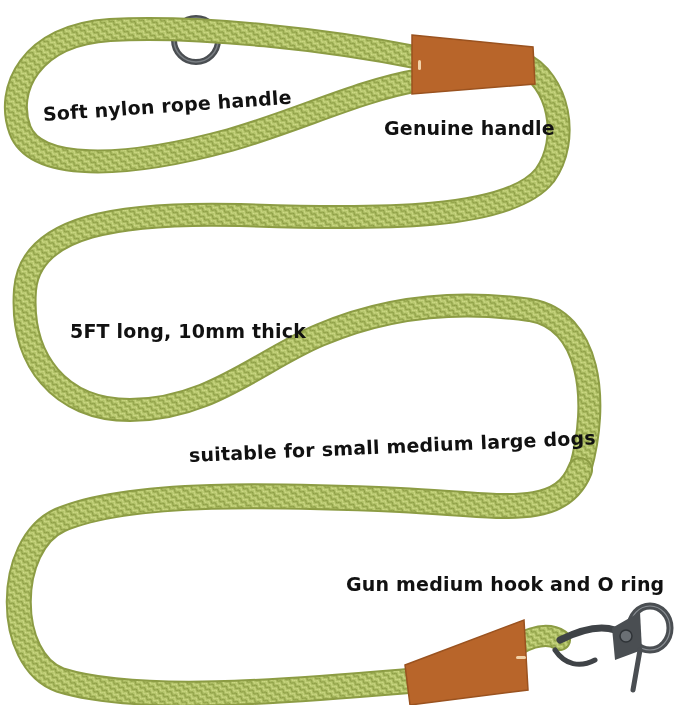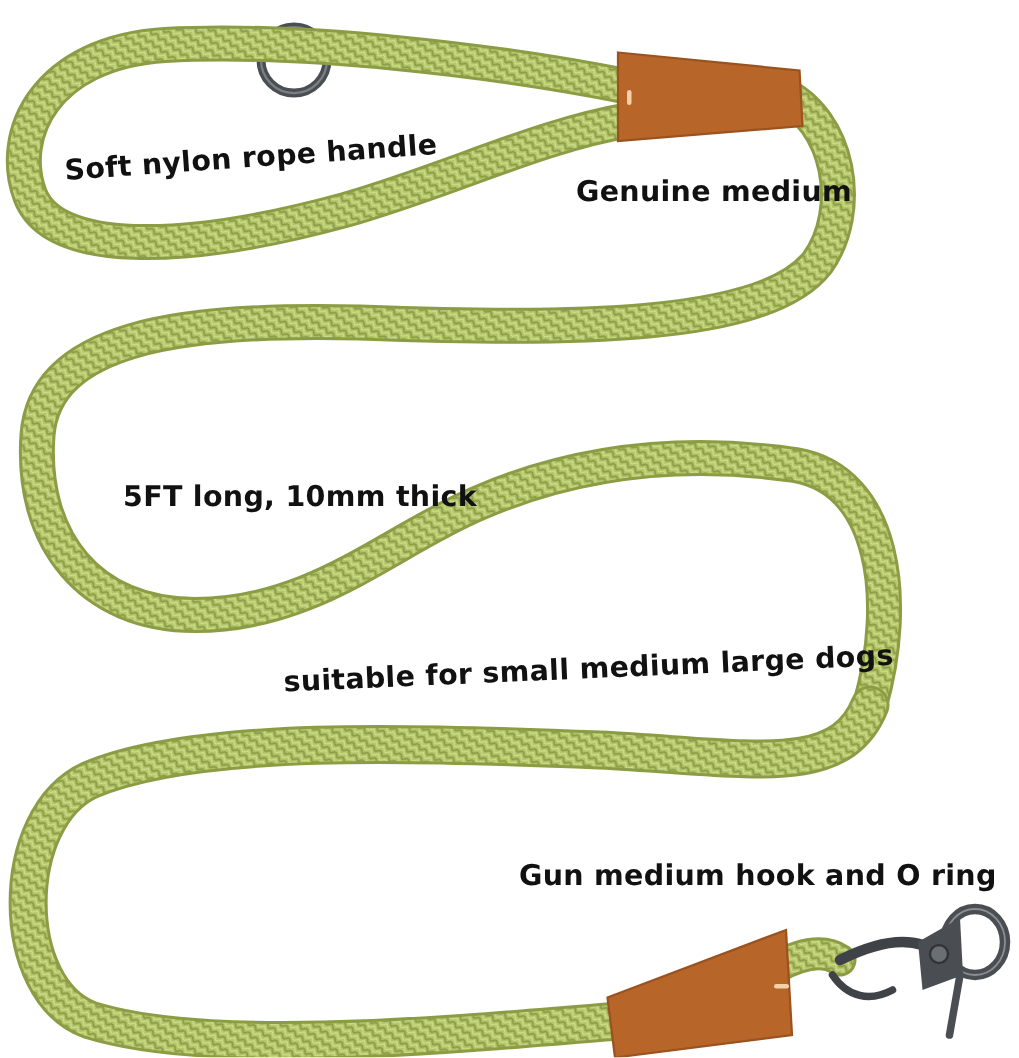--- a/index.html
+++ b/index.html
@@ -1,21 +1,21 @@
 <!DOCTYPE html>
 <html><head>
 <meta charset="utf-8">
 <style>
   html, body { margin: 0; padding: 0; background: #ffffff; }
   .stage { position: relative; width: 679px; height: 705px; overflow: hidden; background: #ffffff; font-family: "DejaVu Sans", sans-serif; }
   svg.art { position: absolute; left: 0; top: 0; }
   .label { position: absolute; color: #111111; font-weight: bold; white-space: nowrap; font-size: 19px; letter-spacing: 0.2px; transform-origin: left center; }
   #lbl-handle { left: 43px; top: 103px; transform: rotate(-4deg); font-size: 19px; }
   #lbl-leather { left: 384px; top: 117px; }
-  #lbl-length { left: 70px; top: 320px; margin-left: 12px; }
+  #lbl-length { left: 70px; top: 320px; }
   #lbl-suitable { left: 189px; top: 444px; transform: rotate(-2.5deg); }
   #lbl-hardware { left: 346px; top: 573px; }
 </style>
 </head>
 <body>
 
 <div class="stage">
   <svg class="art" width="679" height="705" viewBox="0 0 679 705">
     <defs>
       <pattern id="weave" width="6" height="6" patternUnits="userSpaceOnUse" patternTransform="rotate(35)">
@@ -61,17 +61,17 @@
       <ellipse cx="650" cy="628" rx="20" ry="22" fill="none" stroke="#4a4e52" stroke-width="7"></ellipse>
       <ellipse cx="650" cy="628" rx="20" ry="22" fill="none" stroke="#8a8f94" stroke-width="1.2"></ellipse>
       <path d="M612 628 L 640 612 L 642 650 L 615 660 Z" fill="#4a4e52"></path>
       <circle cx="626" cy="636" r="6" fill="#6a6f74" stroke="#2f3337" stroke-width="1.5"></circle>
       <path d="M640 650 L 633 690" stroke="#4a4e52" stroke-width="5" stroke-linecap="round"></path>
       <path d="M555 650 C 565 665, 580 668, 595 660" fill="none" stroke="#3f4347" stroke-width="5" stroke-linecap="round"></path>
     </g>
   </svg>
 
   <div class="label" id="lbl-handle">Soft nylon rope handle</div>
-  <div class="label" id="lbl-leather">Genuine medium</div>
+  <div class="label" id="lbl-leather">Genuine handle</div>
   <div class="label" id="lbl-length">5FT long, 10mm thick</div>
   <div class="label" id="lbl-suitable">suitable for small medium large dogs</div>
   <div class="label" id="lbl-hardware">Gun medium hook and O ring</div>
 </div>
 
 </body></html>

